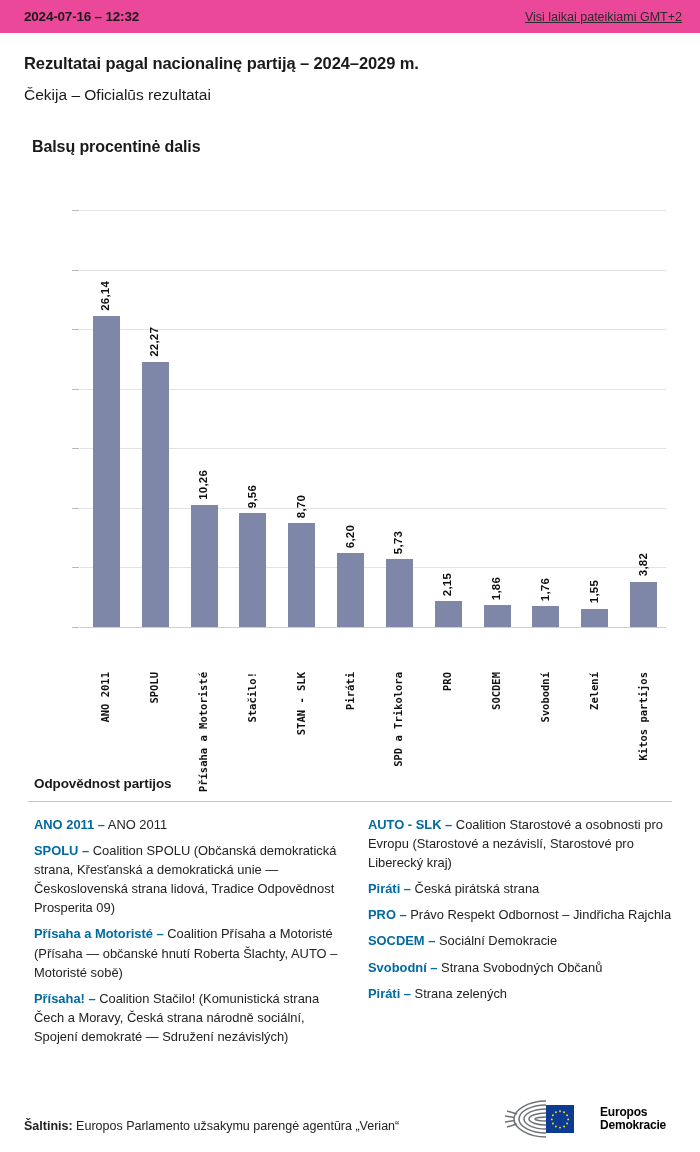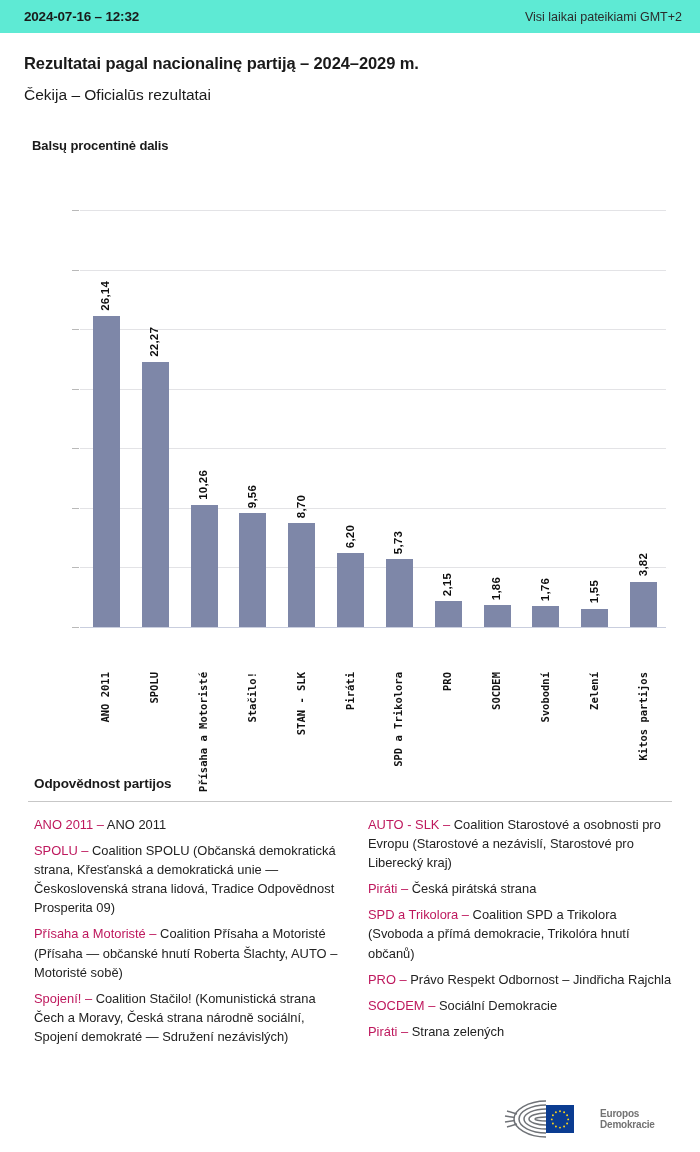--- a/index.html
+++ b/index.html
@@ -9,45 +9,45 @@
     font-family: "Liberation Sans", sans-serif;
     color: #1a1a1a;
     overflow: hidden;
   }
   #page { position: relative; width: 700px; height: 1152px; }
 
   
   .topbar {
     position: absolute; top: 0; left: 0;
     width: 700px; height: 33px;
-    background: #5eead4;
+    background: #ec4899;
     display: flex; align-items: center;
   }
   .topbar .ts {
     position: absolute; left: 24px;
     font-size: 13.5px; font-weight: bold; letter-spacing: -0.2px;
     color: #1a1a1a;
   }
   .topbar .tz {
     position: absolute; right: 18px;
-    font-size: 12.5px; color: #2b2b2b;
+    font-size: 12.5px; color: #2b2b2b; text-decoration: underline;
   }
 
   
   .title {
     position: absolute; top: 54px; left: 24px;
     font-size: 16.5px; font-weight: bold; letter-spacing: -0.1px;
   }
   .subtitle {
     position: absolute; top: 86px; left: 24px;
     font-size: 15.5px; font-weight: normal; color: #1a1a1a;
   }
   .axis-title {
     position: absolute; top: 138px; left: 32px;
-    font-size: 13px; font-weight: bold; letter-spacing: -0.1px;
+    font-size: 16px; font-weight: bold; letter-spacing: -0.1px;
   }
 
   
   .chart {
     position: absolute;
     left: 0px; top: 175px;
     width: 700px; height: 585px;
   }
   .plot {
     position: absolute;
@@ -103,38 +103,38 @@
     column-fill: auto;
   }
   .legend-item {
     font-size: 12.9px;
     line-height: 1.48;
     color: #222;
     margin-bottom: 7px;
     break-inside: avoid-column;
   }
   .legend-item.split { break-inside: auto; }
-  .legend-item b { font-weight: normal; color: #be185d; }
+  .legend-item b { font-weight: bold; color: #0369a1; }
 
   
   .footer-src {
     position: absolute; left: 24px; top: 1119px;
     font-size: 12.5px; color: #222;
   }
   .footer-src b { font-weight: bold; }
   .logo {
     position: absolute; right: 12px; top: 1096px;
     width: 186px; height: 46px;
     display: flex; align-items: center;
   }
   .logo-mark { width: 92px; height: 44px; flex: none; }
   .logo-text {
     margin-left: 6px;
-    font-size: 10px; font-weight: bold;
-    line-height: 1.12; color: #737373;
+    font-size: 12px; font-weight: bold;
+    line-height: 1.12; color: #000000;
     letter-spacing: -0.2px;
   }
 </style>
 </head>
 <body>
 
 <div id="page">
 
   <div class="topbar">
     <span class="ts">2024-07-16 – 12:32</span>
@@ -201,29 +201,32 @@
         <div class="cat-label" style="left: 557.583px;">Kitos partijos</div>
       </div>
   </div>
 
   <div class="legend-head">Odpovědnost partijos</div>
   <div class="legend-rule"></div>
   <div class="legend-cols" id="legend-cols">
       <p class="legend-item split"><b>ANO 2011 –</b><span> ANO 2011</span></p>
       <p class="legend-item split"><b>SPOLU –</b><span> Coalition SPOLU (Občanská demokratická strana, Křesťanská a demokratická unie — Československá strana lidová, Tradice Odpovědnost Prosperita 09)</span></p>
       <p class="legend-item split"><b>Přísaha a Motoristé –</b><span> Coalition Přísaha a Motoristé (Přísaha — občanské hnutí Roberta Šlachty, AUTO – Motoristé sobě)</span></p>
-      <p class="legend-item split"><b>Spojení! –</b><span> Coalition Stačilo! (Komunistická strana Čech a Moravy, Česká strana národně sociální, Spojení demokraté — Sdružení nezávislých)</span></p>
+      <p class="legend-item split"><b>Přísaha! –</b><span> Coalition Stačilo! (Komunistická strana Čech a Moravy, Česká strana národně sociální, Spojení demokraté — Sdružení nezávislých)</span></p>
       <p class="legend-item split"><b>AUTO - SLK –</b><span> Coalition Starostové a osobnosti pro Evropu (Starostové a nezávislí, Starostové pro Liberecký kraj)</span></p>
       <p class="legend-item split"><b>Piráti –</b><span> Česká pirátská strana</span></p>
-      <p class="legend-item split"><b>SPD a Trikolora –</b><span> Coalition SPD a Trikolora (Svoboda a přímá demokracie, Trikolóra hnutí občanů)</span></p>
       <p class="legend-item split"><b>PRO –</b><span> Právo Respekt Odbornost – Jindřicha Rajchla</span></p>
       <p class="legend-item split"><b>SOCDEM –</b><span> Sociální Demokracie</span></p>
+      <p class="legend-item split"><b>Svobodní –</b><span> Strana Svobodných Občanů</span></p>
       <p class="legend-item split"><b>Piráti –</b><span> Strana zelených</span></p>
     </div>
 
+  <div class="footer-src">
+    <b>Šaltinis:</b><span> Europos Parlamento užsakymu parengė agentūra „Verian“</span>
+  </div>
 
   <div class="logo">
     <svg class="logo-mark" viewBox="0 0 92 44">
       <g fill="none" stroke="#6f7277" stroke-width="1.5">
         <path d="M44 4 C26 4 12 13 12 22 C12 31 26 40 44 40"></path>
         <path d="M44 8 C29 8 17 14.5 17 22 C17 29.5 29 36 44 36"></path>
         <path d="M44 12 C32 12 22 16.5 22 22 C22 27.5 32 32 44 32"></path>
         <path d="M44 16 C35 16 27 18.8 27 22 C27 25.2 35 28 44 28"></path>
         <path d="M44 20 C39 20 33 21 33 22 C33 23 39 24 44 24"></path>
       </g>

